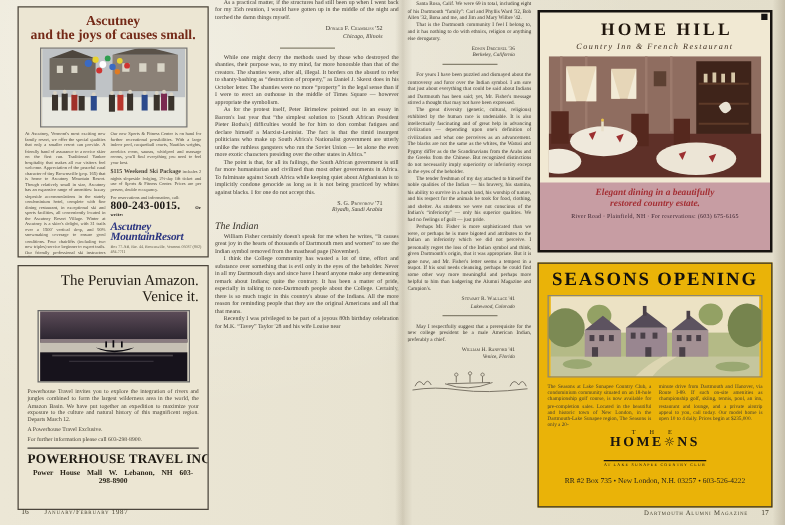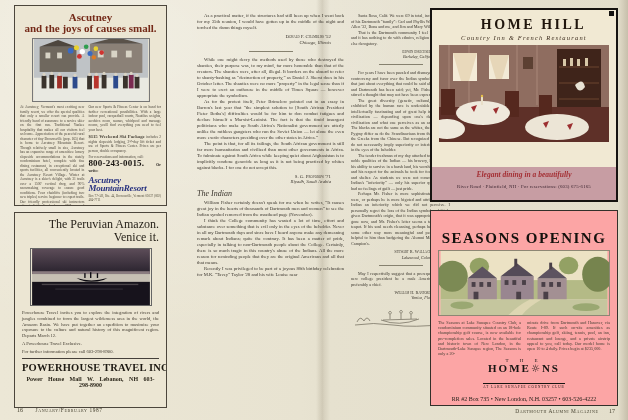--- a/index.html
+++ b/index.html
@@ -37,43 +37,43 @@
   .ad-peruvian { left:14px; top:212px; width:153px; height:196px; padding:5px 7px; }
   .per-title { text-align:right; font-weight:normal; font-size:12px; line-height:1.1; color:#221d15; }
   .per-photo { width:122px; height:58px; margin:4px auto 4px; display:block; border:.5px solid #666; }
   .per-body { font-size:4.6px; line-height:5.7px; text-align:justify; color:#433d32; }
   .per-line { font-size:4.6px; line-height:5.7px; margin-top:2px; color:#433d32; }
   .per-rule { border-top:.8px solid #45403a; margin:4px 0 3px; }
   .per-co { font-size:10.5px; font-weight:bold; letter-spacing:.2px; text-align:center; color:#1d1912; white-space:nowrap; }
   .per-addr { font-size:6px; font-weight:bold; text-align:center; margin-top:3px; color:#2a2519; word-spacing:4px; }
 
   
-  .letcol { position:absolute; top:13px; overflow:hidden;margin-left:25px; }
+  .letcol { position:absolute; top:0; overflow:hidden; }
   .col1 { left:172px; width:147px; height:394px; font-size:4.7px; line-height:6px; }
   .col2 { left:326px; width:99px;  height:394px; font-size:4.2px; line-height:5.5px; }
   .para { text-align:justify; text-indent:7px; color:#3b362e; }
   .sig { text-align:right; margin:3px 13px 3px 0; line-height:1.2; }
   .sig-name { font-variant:small-caps; font-size:1.04em; }
   .sig-place { font-style:italic; }
   .divider { width:44px; border-top:.7px solid #86816f; margin:5px auto 5px; }
   .sec-head { font-style:italic; font-size:8px; margin:6px 0 3px; color:#38332b; }
   .sketch { display:block; margin:8px auto 0; }
 
   
   .ad-homehill { left:430px; top:8px; width:188px; height:194px; border:2px solid #161310; background:#f1e9d3; }
   .hh-mark { position:absolute; width:5px; height:5px; background:#141210; }
   .hh-mark.tr { top:1px; right:2px; } .hh-mark.br { bottom:1px; right:2px; }
   .hh-title { text-align:center; font-weight:bold; font-size:14px; letter-spacing:2.5px; color:#20160d; margin-top:7px;padding-left:19px; }
   .hh-sub { text-align:center; font-style:italic; font-size:6.5px; letter-spacing:1.2px; color:#3c2c1e; margin-top:1px; }
   .hh-photo { display:block; width:170px; height:97px; margin:4px auto 0; }
-  .hh-band { position:absolute; left:0; right:0; bottom:0; height:33px; background:#c79da3; text-align:center; padding-top:4px; }
+  .hh-band { position:absolute; left:0; right:0; bottom:0; height:54px; background:#c79da3; text-align:center; padding-top:4px; }
   .hh-tag { font-style:italic; font-weight:bold; font-size:7.5px; line-height:8.5px; color:#a42f34; }
   .hh-addr { font-size:4.8px; color:#3c2530; margin-top:4px; letter-spacing:.2px; }
 
-  .ad-seasons { left:430px; top:210px; width:188px; height:196px; border:1px solid #33302a; background:#fca5a5; padding:19px 7px; }
+  .ad-seasons { left:430px; top:210px; width:188px; height:196px; border:1px solid #33302a; background:#eab308; padding:5px 7px; }
   .se-head { text-align:center; font-size:15px; letter-spacing:1.5px; font-weight:600; color:#14110d; }
   .se-art { display:block; width:172px; height:66px; margin:3px auto 0; border:.5px solid #8d8774; }
   .se-cols { display:flex; gap:6px; margin-top:4px; }
   .se-col { flex:1; font-size:4.2px; line-height:5.2px; text-align:justify; color:#443f33; }
   .se-logo { text-align:center; margin-top:2px; color:#171411; }
   .se-the { font-size:5px; letter-spacing:5px; }
   .se-name { font-size:11px; font-weight:bold; letter-spacing:2px; line-height:11px; }
   .se-sun { font-family:"DejaVu Sans",sans-serif; font-weight:normal; font-size:10px; }
   .se-club { display:inline-block; font-size:3.2px; letter-spacing:1px; border-top:.7px solid #171411; padding-top:1px; margin-top:1px; }
   .se-addr { text-align:center; font-size:6px; margin-top:4px; color:#26221b; }
@@ -297,20 +297,21 @@
         <polygon points="54,64 60,62 57,69"></polygon>
         <polygon points="104,78 110,76 107,83"></polygon>
         <polygon points="128,80 134,78 131,85"></polygon>
       </g>
     <rect x="42" y="52" width="2" height="8" fill="#e9dfc8"></rect>
       <circle cx="43" cy="51" r="1.2" fill="#e8c24a"></circle>
   </svg>
   <div class="hh-band">
     <div class="hh-tag">
       <div>Elegant dining in a beautifully</div>
+      <div>restored country estate.</div>
     </div>
     <div class="hh-addr">River Road · Plainfield, NH · For reservations: (603) 675-6165</div>
   </div>
 </div>
 
 <div class="ad ad-seasons">
   <div class="se-head">SEASONS OPENING</div>
   <svg class="se-art" viewBox="0 0 172 66">
     <rect width="172" height="66" fill="#ece2c4"></rect>
     <rect y="30" width="172" height="20" fill="#b4ba86"></rect>

